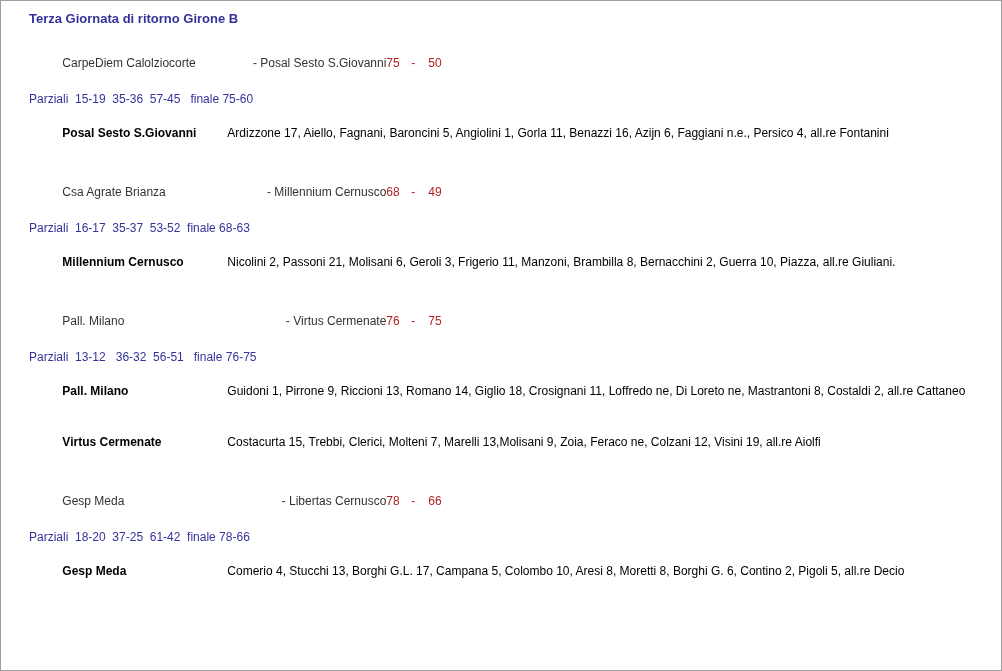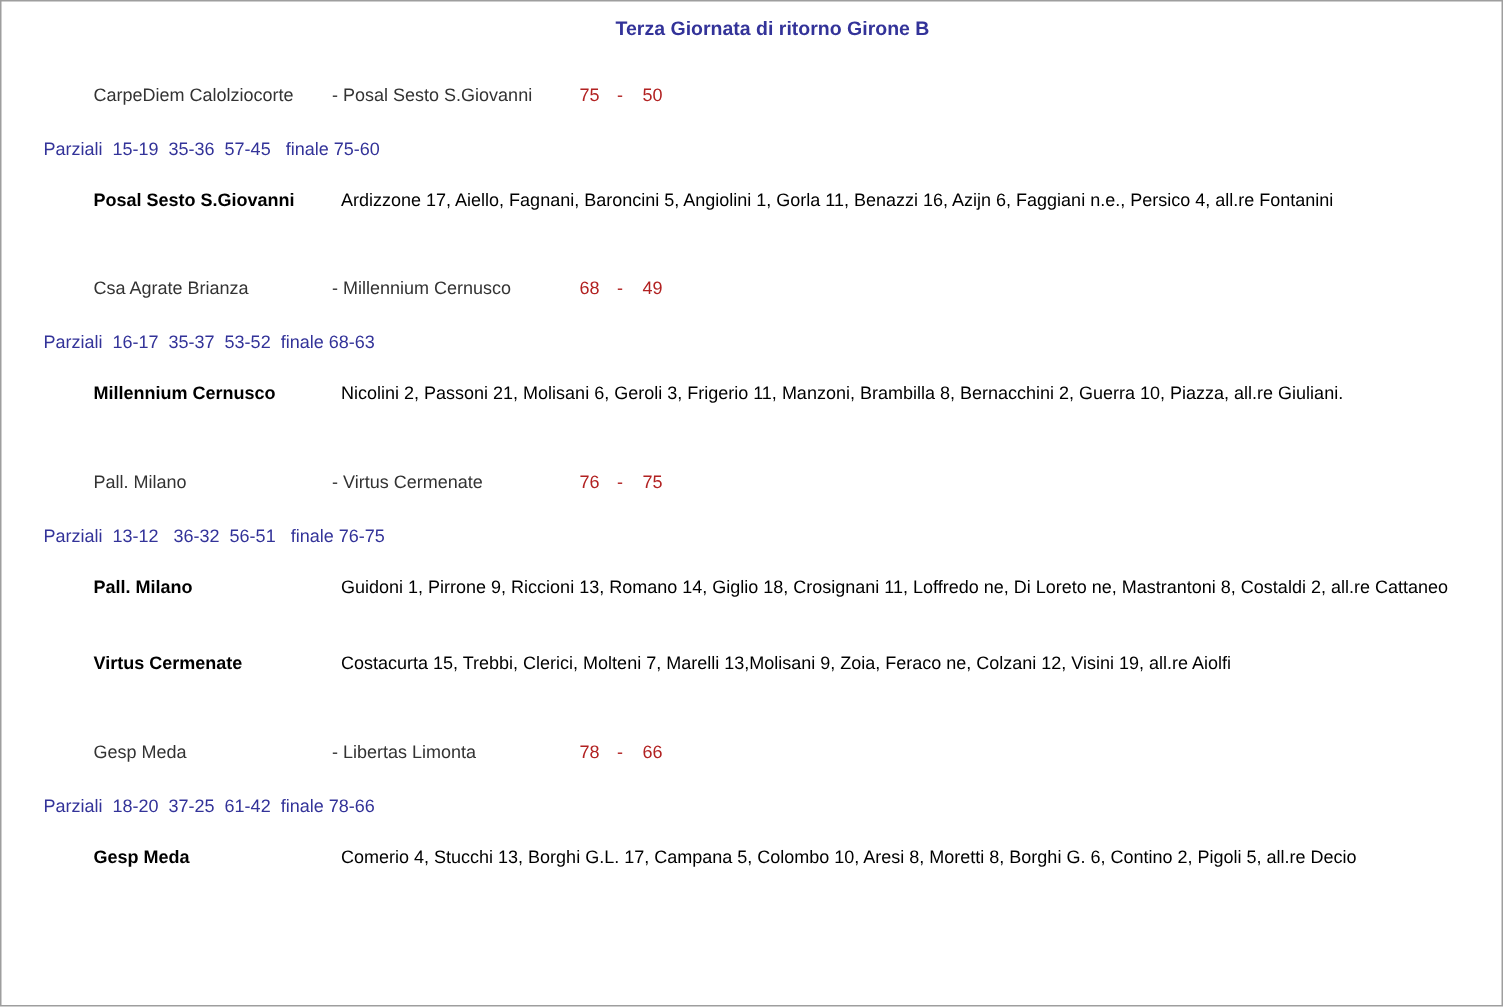--- a/index.html
+++ b/index.html
@@ -14,27 +14,26 @@
     color: #000000;
     overflow: hidden;
   }
   .page { padding: 8px 0 0 28px; }
   .page-title {
     font-size: 13px;
     font-weight: bold;
     color: #333399;
     margin: 2px 0 12px 0;
     white-space: pre;
-    text-align: center;
   }
   .match { margin-bottom: 8px; }
   .row { line-height: 17px; white-space: pre; }
   .head { color: #333333; margin-bottom: 2px; }
   .c1 { display: inline-block; width: 159px; vertical-align: top; }
-  .c2 { display: inline-block; width: 165px; vertical-align: top; }
+  .c2 { display: inline-block; width: 165px; vertical-align: top; text-align: right; }
   .score { color: #b22222; }
   .score .sh { display: inline-block; width: 25px; }
   .score .sd { display: inline-block; width: 17px; }
   .parziali { color: #333399; }
   .teamcol {
     display: inline-block;
     width: 165px;
     font-weight: bold;
     color: #000000;
     vertical-align: top;
@@ -77,21 +76,21 @@
         <div class="row roster">
           <span class="teamcol">Pall. Milano</span><span class="players">Guidoni 1, Pirrone 9, Riccioni 13, Romano 14, Giglio 18, Crosignani 11, Loffredo ne, Di Loreto ne, Mastrantoni 8, Costaldi 2, all.re Cattaneo</span>
         </div>
         <div class="row roster">
           <span class="teamcol">Virtus Cermenate</span><span class="players">Costacurta 15, Trebbi, Clerici, Molteni 7, Marelli 13,Molisani 9, Zoia, Feraco ne, Colzani 12, Visini 19, all.re Aiolfi</span>
         </div>
       </div>
 
       <div class="match">
         <div class="row head">
-          <span class="c1">Gesp Meda</span><span class="c2"><span>- </span><span>Libertas Limonta</span></span><span class="score"><span class="sh">78</span><span class="sd">-</span><span class="sa">66</span></span>
+          <span class="c1">Gesp Meda</span><span class="c2"><span>- </span><span>Libertas Cernusco</span></span><span class="score"><span class="sh">78</span><span class="sd">-</span><span class="sa">66</span></span>
         </div>
         <div class="row parziali">Parziali  18-20  37-25  61-42  finale 78-66</div>
         <div class="row roster">
           <span class="teamcol">Gesp Meda</span><span class="players">Comerio 4, Stucchi 13, Borghi G.L. 17, Campana 5, Colombo 10, Aresi 8, Moretti 8, Borghi G. 6, Contino 2, Pigoli 5, all.re Decio</span>
         </div>
 
       </div>
 
     </div>
 </div>

